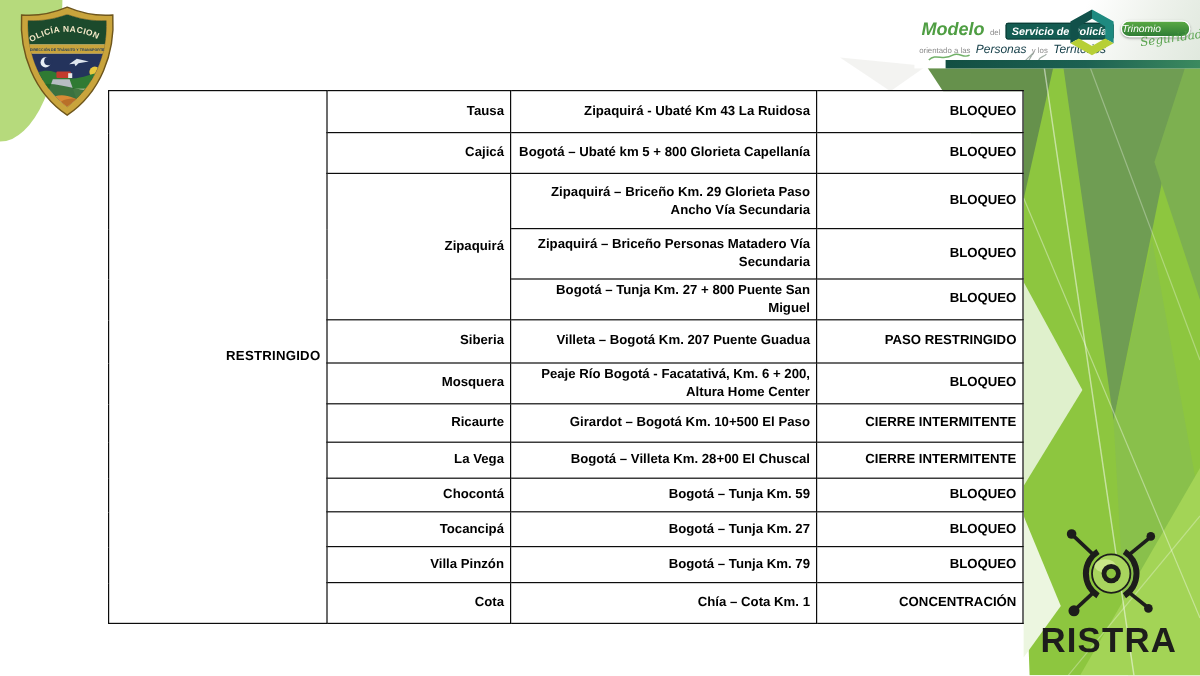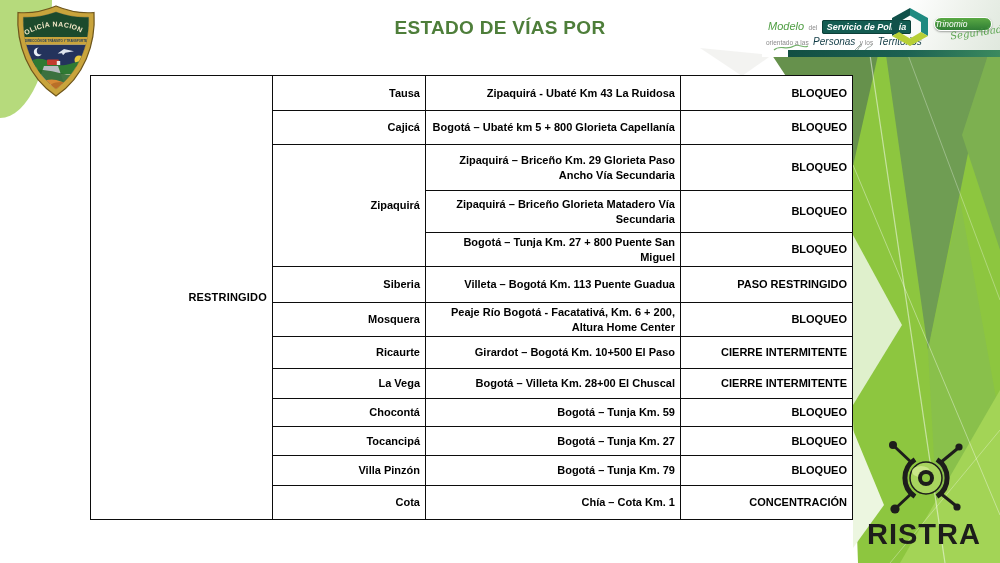--- a/index.html
+++ b/index.html
@@ -22,21 +22,21 @@
   .title { position:absolute; left:170px; top:16px; width:660px; text-align:center;
            color:#4e7e3a; font-weight:bold; font-size:19px; line-height:1.22; letter-spacing:.3px; }
 
   
   .banner { position:absolute; left:762px; top:0; width:238px; height:57px;
             background:linear-gradient(115deg,#ffffff 55%, #eef2ec 78%, #dfe8dd 100%); }
   .banner .strip { position:absolute; left:26px; right:0; bottom:0; height:7px;
                    background:linear-gradient(90deg,#124f43,#1c6152 55%,#3b8a5f); }
   .b-line1 { position:absolute; left:6px; top:16px; white-space:nowrap; }
   .b-line2 { position:absolute; left:4px; top:31px; white-space:nowrap; }
-  .w-modelo { color:#4f9e43; font-weight:normal; font-style:italic; font-size:11px; }
+  .w-modelo { color:#4f9e43; font-weight:bold; font-style:italic; font-size:15px; }
   .w-small  { color:#8a8a8a; font-size:6.5px; }
   .w-box    { background:#145c52; color:#fff; font-weight:bold; font-style:italic; font-size:9px;
               padding:1px 4px; border-radius:2px; border:1px solid #0c3f38; }
   .w-dark   { color:#123c46; font-weight:normal; font-style:italic; font-size:10px; }
   .scribbles { position:absolute; left:8px; top:42px; }
   .cube { position:absolute; left:126px; top:5px; width:44px; height:44px; }
   .pill { position:absolute; left:172px; top:17px; width:58px; height:14px; border-radius:7px;
           background:linear-gradient(180deg,#5aa944,#2f7d35); border:1px solid #ffffff;
           box-shadow:0 1px 2px rgba(0,0,0,.35); color:#fff; font-weight:normal; font-style:italic;
           font-size:8.5px; line-height:12px; }
@@ -106,21 +106,20 @@
       <path d="M26,79 C33,74.5 40,74.5 47,77.5 L57,82 L45,88 L29,86.5 Z" fill="#d78a35"></path>
       <path d="M37,80.5 C43,77 51,77.5 56,80.5 L50,86 L38,84.5 Z" fill="#b96f28"></path>
     </g>
     <text font-size="7" fill="#f4e9c8" font-weight="bold" letter-spacing="0.4">
       <textPath href="#arcb" startOffset="50%" text-anchor="middle">POLICÍA NACIONAL</textPath>
     </text>
     <text x="42" y="38.3" font-size="3" text-anchor="middle" fill="#1c3a5e" font-weight="bold">DIRECCIÓN DE TRÁNSITO Y TRANSPORTE</text>
   </svg>
 
   <div class="title">
-    <div>ESTADO DE VÍAS POR</div>
   </div>
 
   <div class="banner">
     <div class="b-line1">
       <span class="w-modelo">Modelo</span>
       <span class="w-small">del</span>
       <span class="w-box">Servicio de Policía</span>
     </div>
     <div class="b-line2">
       <span class="w-small">orientado a las</span>
@@ -160,30 +159,30 @@
         <td>Cajicá</td>
         <td>Bogotá – Ubaté km 5 + 800 Glorieta Capellanía</td>
         <td>BLOQUEO</td>
       </tr>
       <tr style="height:46px">
         <td rowspan="3">Zipaquirá</td>
         <td>Zipaquirá – Briceño Km. 29 Glorieta Paso Ancho Vía Secundaria</td>
         <td>BLOQUEO</td>
       </tr>
       <tr style="height:42px">
-        <td>Zipaquirá – Briceño Glorieta Matadero Vía Secundaria</td>
+        <td>Zipaquirá – Briceño Personas Matadero Vía Secundaria</td>
         <td>BLOQUEO</td>
       </tr>
       <tr style="height:34px">
         <td>Bogotá – Tunja Km. 27 + 800 Puente San Miguel</td>
         <td>BLOQUEO</td>
       </tr>
       <tr style="height:36px">
         <td>Siberia</td>
-        <td class="tall-line">Villeta – Bogotá Km. 113 Puente Guadua</td>
+        <td class="tall-line">Villeta – Bogotá Km. 207 Puente Guadua</td>
         <td>PASO RESTRINGIDO</td>
       </tr>
       <tr style="height:34px">
         <td>Mosquera</td>
         <td>Peaje Río Bogotá - Facatativá, Km. 6 + 200, Altura Home Center</td>
         <td>BLOQUEO</td>
       </tr>
       <tr style="height:32px">
         <td>Ricaurte</td>
         <td>Girardot – Bogotá Km. 10+500 El Paso</td>

